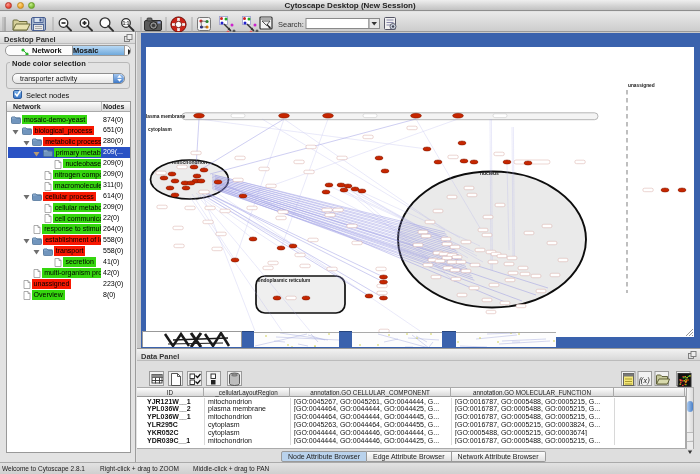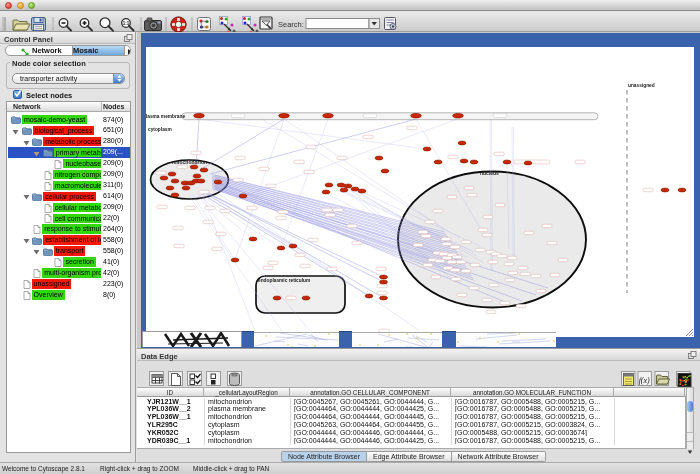--- a/index.html
+++ b/index.html
@@ -2,20 +2,21 @@
 <html><head><meta charset="utf-8"><style>
 * { margin:0; padding:0; box-sizing:border-box; }
 body { width:700px; height:474px; font-family:"Liberation Sans", sans-serif; overflow:hidden; position:relative; background:#e3e3e3; }
 .abs { position:absolute; }
 </style></head><body>
 
 <div class="abs" style="left:0;top:0;width:700px;height:11px;background:linear-gradient(#efefef,#d3d3d3 60%,#c2c2c2);border-bottom:1px solid #8e8e8e">
   <div class="abs" style="left:5px;top:2px;width:7px;height:7px;border-radius:50%;background:radial-gradient(circle at 35% 30%, #ff9a90, #e6402f 70%);border:0.5px solid #b5362a"></div>
   <div class="abs" style="left:16.5px;top:2px;width:7px;height:7px;border-radius:50%;background:radial-gradient(circle at 35% 30%, #ffd88a, #eda428 70%);border:0.5px solid #c08a23"></div>
   <div class="abs" style="left:28px;top:2px;width:7px;height:7px;border-radius:50%;background:radial-gradient(circle at 35% 30%, #c7ee8e, #77b82e 70%);border:0.5px solid #699c2a"></div>
+  <div class="abs" style="left:0;top:1px;width:700px;text-align:center;font-size:8px;font-weight:bold;color:#222">Cytoscape Desktop (New Session)</div>
 </div>
 
 <div class="abs" style="left:0;top:12px;width:700px;height:20px;background:linear-gradient(#e9e9e9,#cdcdcd);border-bottom:1px solid #9a9a9a">
 <svg width="700" height="21" viewBox="0 0 700 21" style="position:absolute;left:0;top:0" font-family="Liberation Sans, sans-serif">
 <line x1="3" y1="5" x2="3" y2="19" stroke="#aaa" stroke-width="1"></line>
       <line x1="5" y1="5" x2="5" y2="19" stroke="#888" stroke-width="1"></line>
 <g transform="translate(12,5)">
         <path d="M1 13 L1 4 Q1 3 2 3 L5.5 3 L7 4.5 L15 4.5 L15 13 Z" fill="#d6d09a" stroke="#6b6b3a" stroke-width="1"></path>
         <path d="M1 13 L4 7 L18 7 L15 13 Z" fill="#e8e2b0" stroke="#6b6b3a" stroke-width="1"></path>
       </g>
@@ -117,21 +118,21 @@
         <line x1="2.5" y1="5.5" x2="9.5" y2="5.5" stroke="#88a" stroke-width="1"></line>
         <line x1="2.5" y1="8" x2="9.5" y2="8" stroke="#88a" stroke-width="1"></line>
         <circle cx="9" cy="9.5" r="3" fill="#cfd8e4" stroke="#445" stroke-width="0.8"></circle>
         <circle cx="9" cy="9.5" r="1.2" fill="#445"></circle>
       </g>
 </svg>
 </div>
 
 <div class="abs" style="left:0;top:32px;width:136px;height:430px;background:#e3e3e3;border-right:1px solid #9c9c9c">
   <div class="abs" style="left:0;top:0;width:135px;height:12px;background:linear-gradient(#f2f2f2,#d8d8d8);border-bottom:1px solid #bbb">
-    <div class="abs" style="left:4px;top:2.5px;font-size:7.5px;font-weight:bold;color:#333">Control Panel</div>
+    <div class="abs" style="left:4px;top:2.5px;font-size:7.5px;font-weight:bold;color:#333">Desktop Panel</div>
     <svg class="abs" style="right:2px;top:2px" width="9" height="8">
         <rect x="0.5" y="2.5" width="5" height="5" fill="none" stroke="#777" stroke-width="0.9"></rect>
         <rect x="3" y="0.5" width="5" height="5" fill="#eee" stroke="#777" stroke-width="0.9"></rect>
       </svg>
   </div>
 
   <div class="abs" style="left:5px;top:13px;width:126px;height:10.5px;border:1px solid #9a9a9a;border-radius:5px;background:#fcfcfc;overflow:hidden">
     <svg class="abs" style="left:15px;top:1.5px" width="8" height="8">
         <circle cx="2" cy="2" r="1.6" fill="#2ab52a"></circle>
         <circle cx="6" cy="6" r="1.6" fill="#2ab52a"></circle>
@@ -153,21 +154,21 @@
           <path d="M5.5 7.8 L7.8 5.1 L3.2 5.1 Z" fill="#fff"></path>
         </svg>
     </div>
   </div>
 
   <div class="abs" style="left:13px;top:58px;width:9px;height:9px;border-radius:2px;background:linear-gradient(#7db2e8,#3c78c8);border:1px solid #2d5c9e">
     <svg width="9" height="9" style="position:absolute;left:-1px;top:-2px">
         <path d="M2 4.5 L4 7 L7.5 1.5" stroke="#fff" stroke-width="1.6" fill="none"></path>
       </svg>
   </div>
-  <div class="abs" style="left:26px;top:59px;font-size:7.5px;font-weight:bold;color:#111">Select nodes</div>
+  <div class="abs" style="left:26px;top:59px;font-size:7.5px;font-weight:normal;color:#111">Select nodes</div>
 
   <div class="abs" style="left:6px;top:69px;width:125px;height:352px;background:#fff;border:1px solid #999;overflow:hidden">
     <div class="abs" style="left:0;top:0;width:123px;height:10px;background:linear-gradient(#fdfdfd,#dcdcdc);border-bottom:1px solid #aaa">
       <div class="abs" style="left:6px;top:1px;font-size:7px;font-weight:bold;color:#222">Network</div>
       <div class="abs" style="left:96px;top:1px;font-size:7px;font-weight:bold;color:#222">Nodes</div>
       <div class="abs" style="left:94px;top:0;width:1px;height:10px;background:#bbb"></div>
     </div>
     <div class="abs" style="left:0;top:0;width:123px;height:352px">
 <svg style="position:absolute;left:4.0px;top:14.299999999999999px" width="10" height="8">
           <rect x="0.5" y="2" width="9" height="5.6" rx="1" fill="#7195bd" stroke="#4a6f96" stroke-width="0.8"></rect>
@@ -608,21 +609,21 @@
       <circle cx="24" cy="5" r="0.8" fill="#cc4" stroke="none"></circle>
       <circle cx="98" cy="8" r="0.8" fill="#cc4" stroke="none"></circle>
       <circle cx="55" cy="0" r="0.8" fill="#cc4" stroke="none"></circle>
       <circle cx="42" cy="9" r="0.8" fill="#cc4" stroke="none"></circle>
       <circle cx="2" cy="9" r="0.8" fill="#cc4" stroke="none"></circle>
       <circle cx="63" cy="1" r="0.8" fill="#cc4" stroke="none"></circle>
     </svg></div>
 
 <div class="abs" style="left:137px;top:348px;width:563px;height:114px;background:#dedede;border-top:1px solid #999">
   <div class="abs" style="left:0;top:0;width:563px;height:12px;background:linear-gradient(#f2f2f2,#d8d8d8);border-bottom:1px solid #bbb">
-    <div class="abs" style="left:4px;top:2.5px;font-size:7.5px;font-weight:bold;color:#333">Data Edge</div>
+    <div class="abs" style="left:4px;top:2.5px;font-size:7.5px;font-weight:bold;color:#333">Data Panel</div>
     <svg class="abs" style="right:3px;top:2px" width="9" height="8">
         <rect x="0.5" y="2.5" width="5" height="5" fill="none" stroke="#777" stroke-width="0.9"></rect>
         <rect x="3" y="0.5" width="5" height="5" fill="#eee" stroke="#777" stroke-width="0.9"></rect>
       </svg>
   </div>
 <svg width="120" height="17" viewBox="0 0 120 17" style="position:absolute;left:11.5px;top:21.5px">
 <rect x="0.5" y="0.5" width="14" height="14" fill="#f2f2f2" stroke="#9a9a9a"></rect>
 <rect x="19.5" y="0.5" width="14" height="14" fill="#f2f2f2" stroke="#9a9a9a"></rect>
 <rect x="38.5" y="0.5" width="14" height="14" fill="#f2f2f2" stroke="#9a9a9a"></rect>
 <rect x="57.5" y="0.5" width="14" height="14" fill="#f2f2f2" stroke="#9a9a9a"></rect>

